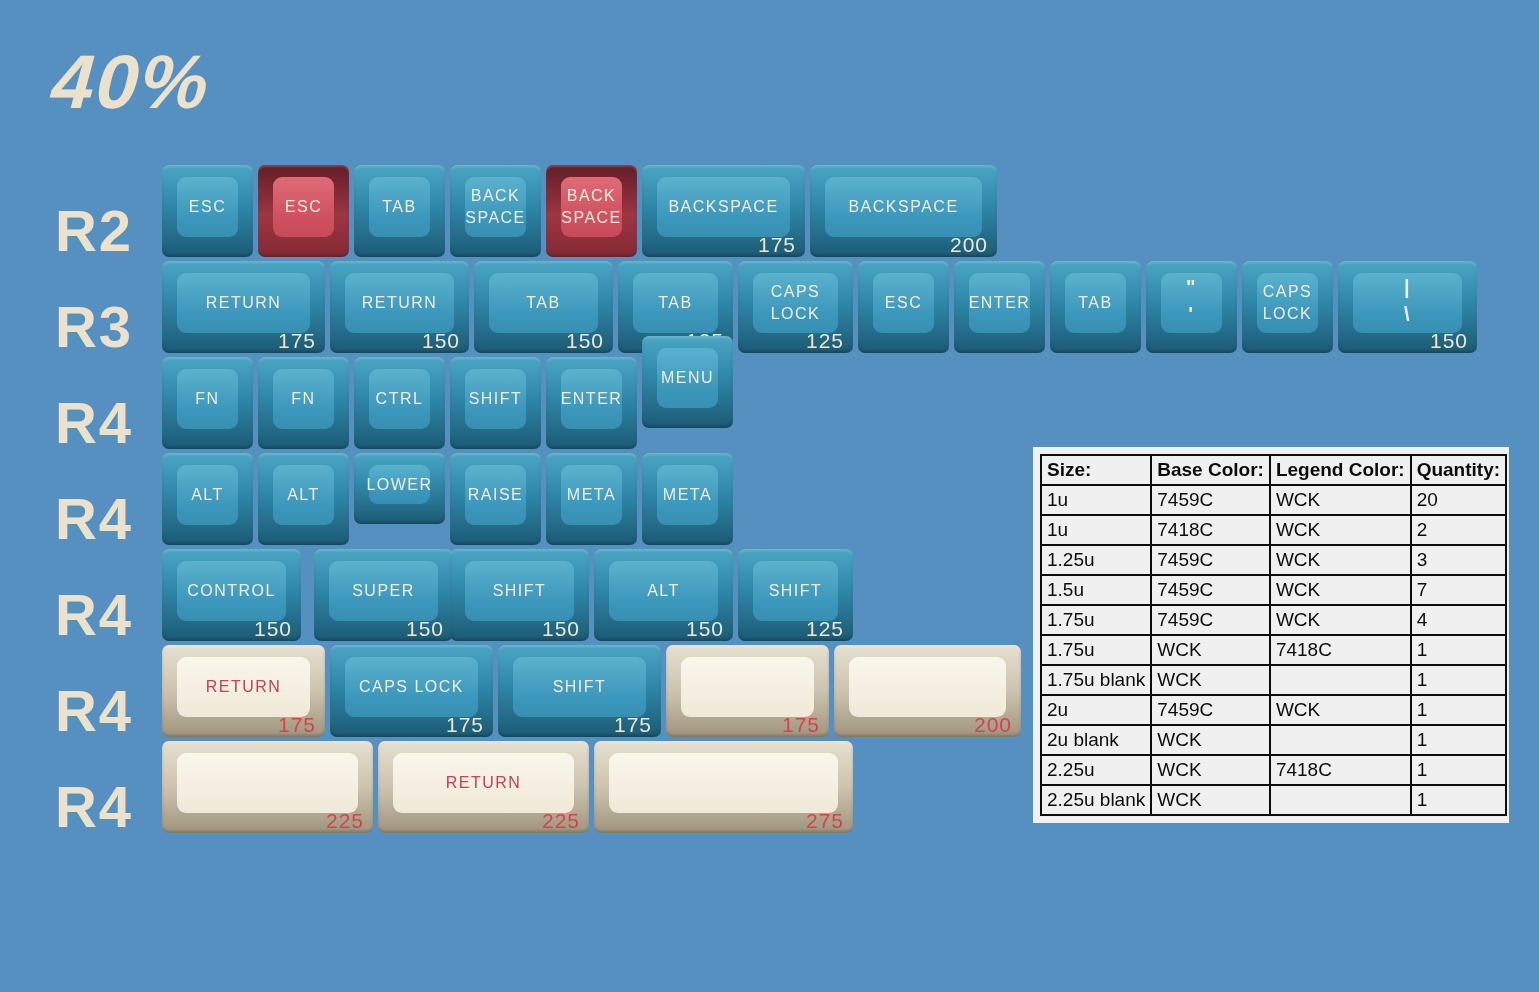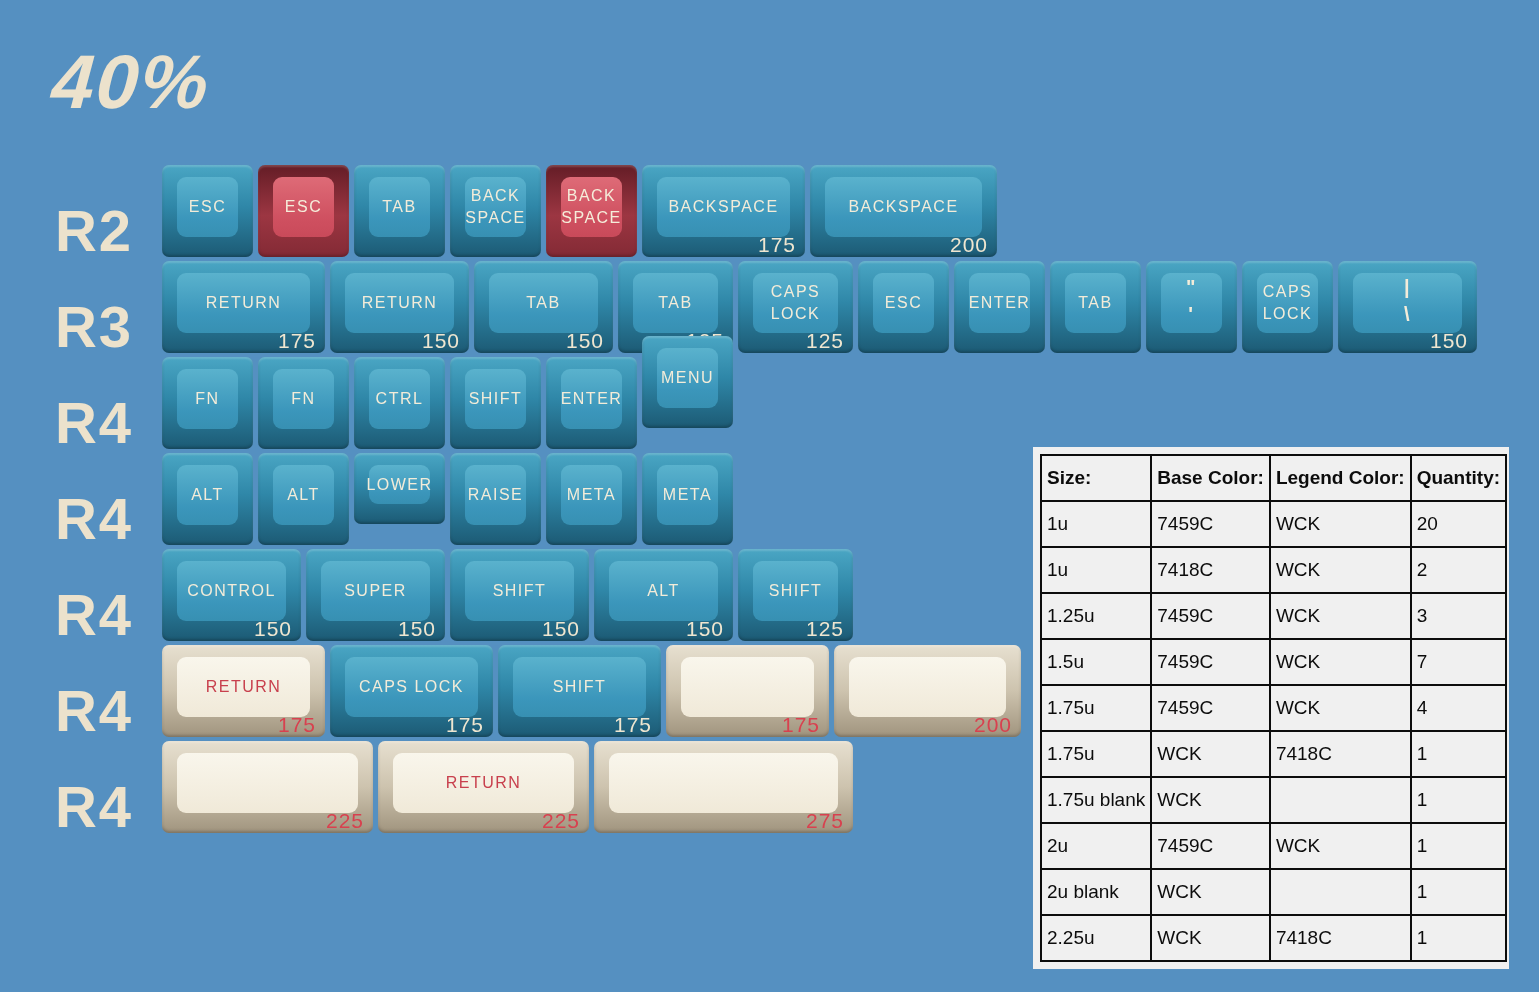--- a/index.html
+++ b/index.html
@@ -37,21 +37,21 @@
   .face.spread .legend-line{font-size:20px;font-weight:700;}
   .badge{position:absolute;right:9px;bottom:0px;font-size:21px;letter-spacing:1px;color:#efe6d0;}
   .key.cream .badge{color:#d8414f;}
   
   .spec-panel{
     position:absolute;left:1033px;top:447px;width:476px;
     background:#f0f0f0;padding:7px;box-sizing:border-box;
   }
   table.spec{border-collapse:collapse;width:100%;background:#f0f0f0;}
   table.spec th,table.spec td{
-    border:2px solid #0c0c0c;height:26px;padding:9px 5px;
+    border:2px solid #0c0c0c;height:26px;padding:1px 5px;
     font-size:19px;color:#0c0c0c;text-align:left;white-space:nowrap;
     font-family:"Liberation Sans",sans-serif;
   }
   table.spec th{font-weight:700;}
   table.spec td.num{text-align:left;}
 </style>
 </head>
 <body>
 
 <div id="canvas">
@@ -226,21 +226,21 @@
           <div class="legend-line">META</div>
         </div>
       </div>
       <div class="row-label" style="top: 557px;">R4</div>
       <div class="key blue" style="left: 162px; top: 549px; width: 139px; height: 92px;">
         <div class="face">
           <div class="legend-line">CONTROL</div>
         </div>
         <div class="badge">150</div>
       </div>
-      <div class="key blue" style="left: 306px; top: 549px; width: 139px; height: 92px;">
+      <div class="key blue" style="left: 314px; top: 549px; width: 139px; height: 92px;">
         <div class="face">
           <div class="legend-line">SUPER</div>
         </div>
         <div class="badge">150</div>
       </div>
       <div class="key blue" style="left: 450px; top: 549px; width: 139px; height: 92px;">
         <div class="face">
           <div class="legend-line">SHIFT</div>
         </div>
         <div class="badge">150</div>
@@ -371,16 +371,22 @@
             <td>WCK</td>
             <td></td>
             <td class="num">1</td>
           </tr>
           <tr>
             <td>2.25u</td>
             <td>WCK</td>
             <td>7418C</td>
             <td class="num">1</td>
           </tr>
+          <tr>
+            <td>2.25u blank</td>
+            <td>WCK</td>
+            <td></td>
+            <td class="num">1</td>
+          </tr>
         </tbody>
     </table>
   </div>
 </div>
 
 </body></html>

